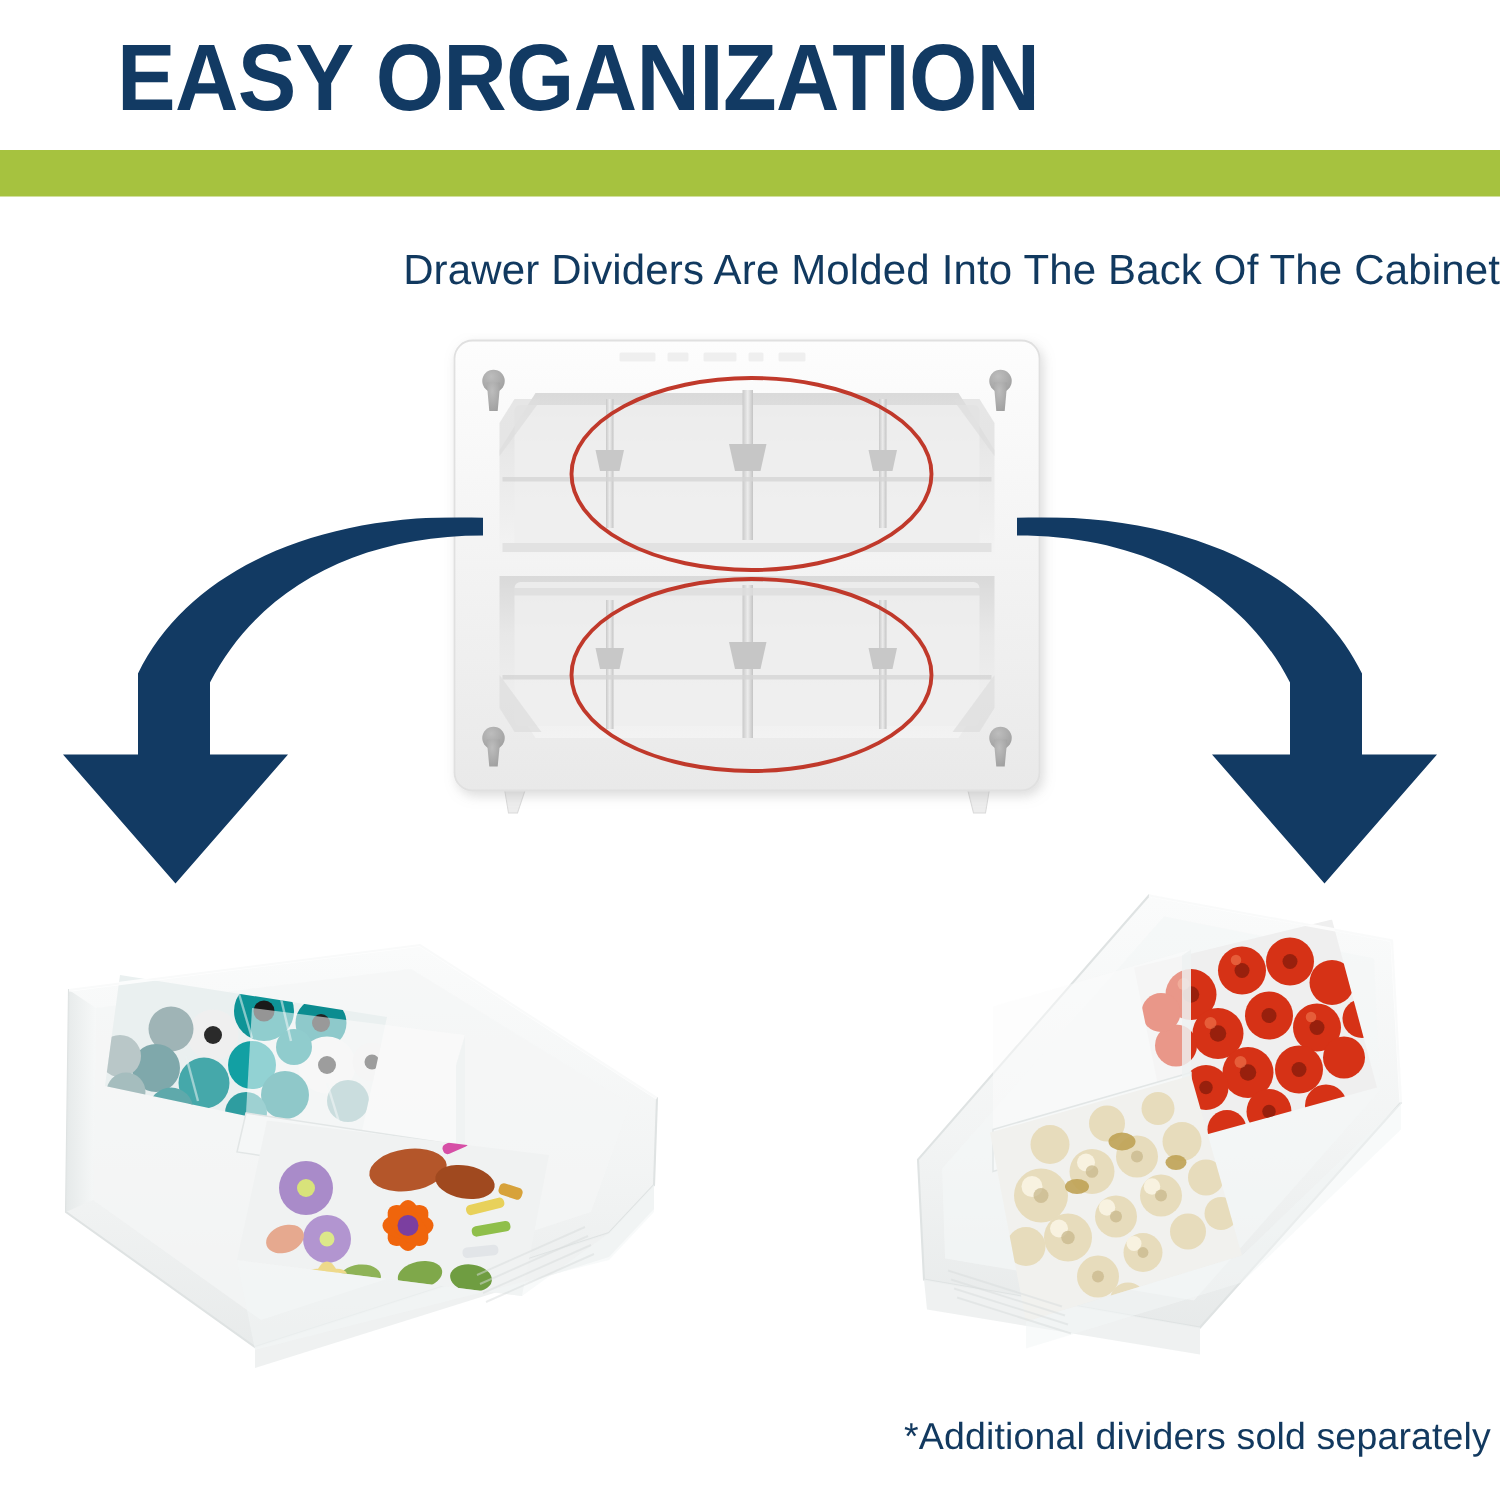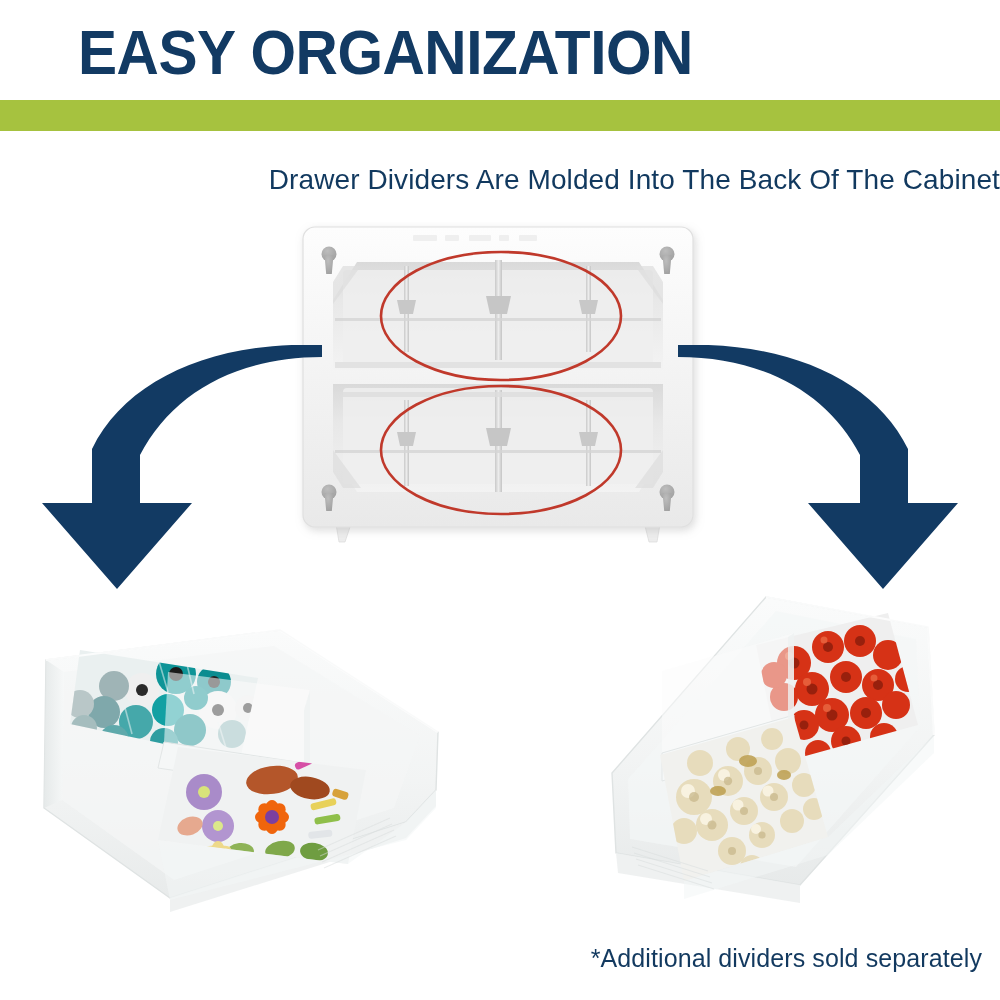--- a/index.html
+++ b/index.html
@@ -50,21 +50,21 @@
     width: 1000px;
     text-align: right;
     font-size: 28px;
     line-height: 36px;
     font-weight: normal;
     color: #11395F;
     letter-spacing: 0.1px;
   }
   .footnote {
     position: absolute;
-    right: 18px;
+    right: 6px;
     top: 942px;
     font-size: 25px;
     line-height: 32px;
     color: #12395F;
     letter-spacing: 0.1px;
     white-space: nowrap;
   }
 
   
   .art {

